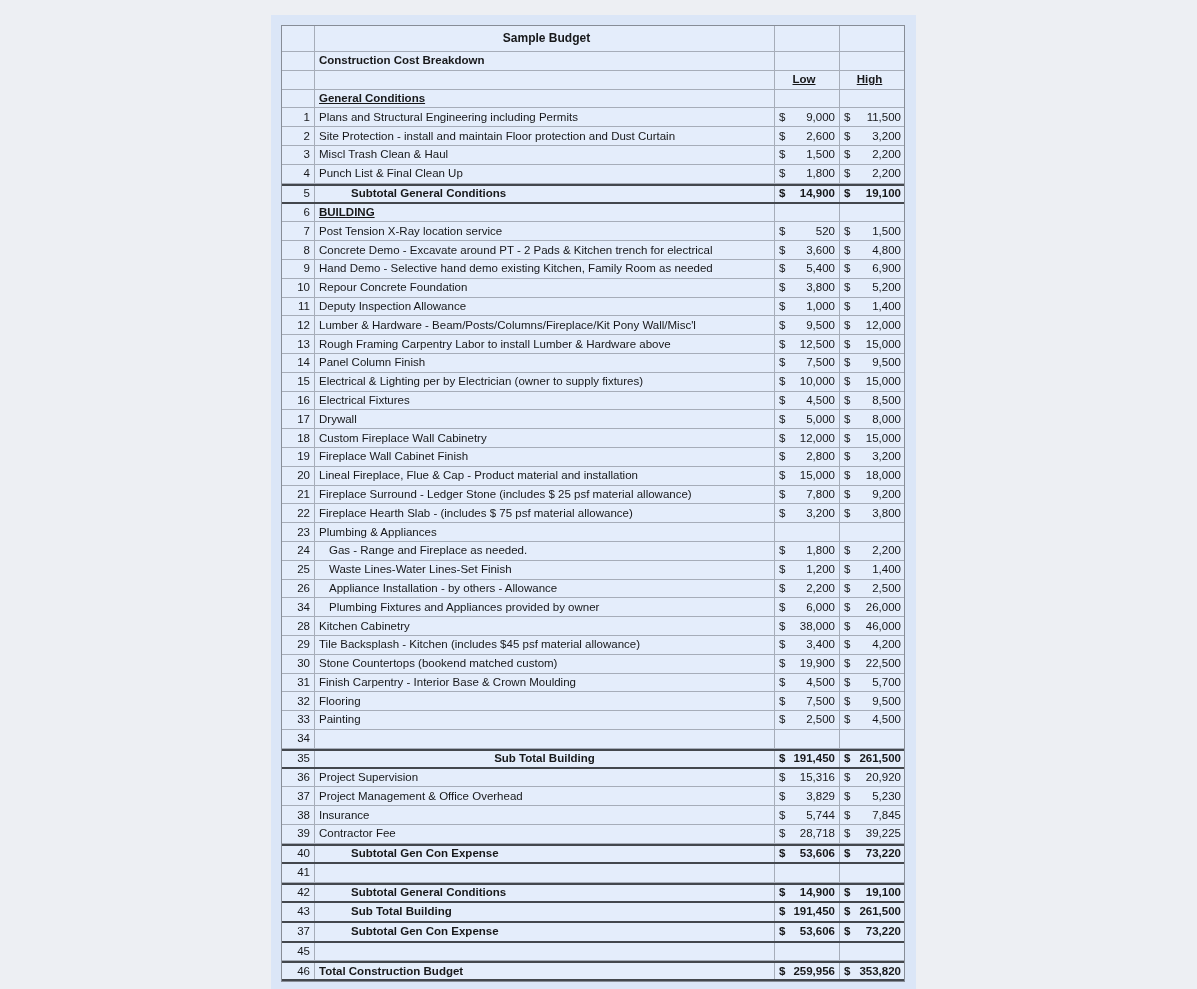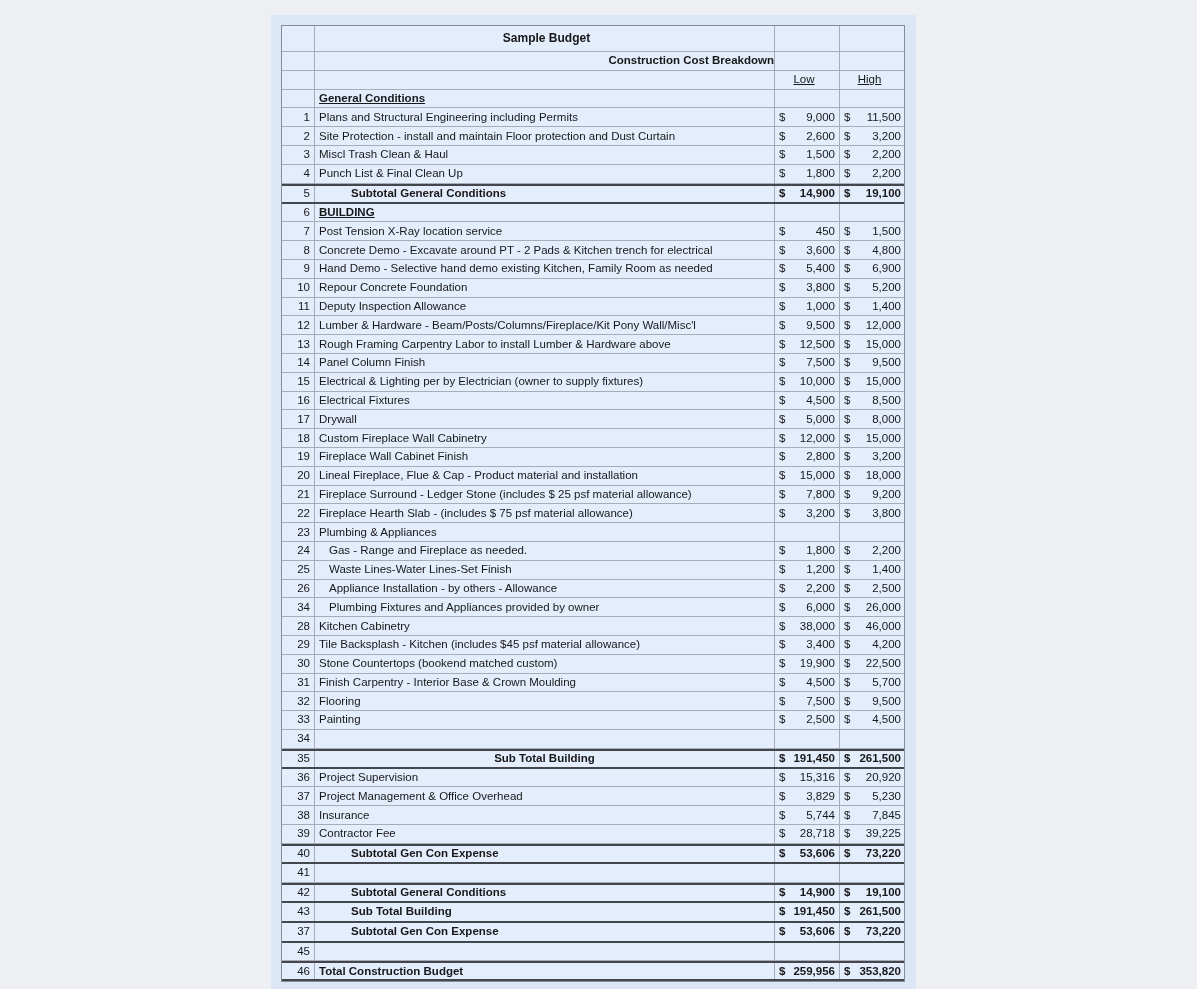--- a/index.html
+++ b/index.html
@@ -65,24 +65,24 @@
     width:65px;
     flex:none;
     justify-content:space-between;
     padding:0 4px 0 4px;
   }
   .money-cell.low{border-right:1px solid var(--grid);}
   .title-text{
     font-size:12px;font-weight:bold;width:100%;text-align:center;
   }
   .subtitle-text{
-    font-size:11.5px;font-weight:bold;width:100%;text-align:right;
+    font-size:11.5px;font-weight:bold;width:100%;text-align:left;
   }
   .colhead{
-    font-weight:normal;text-decoration:underline;width:100%;text-align:center;
+    font-weight:bold;text-decoration:underline;width:100%;text-align:center;
     padding-right:6px;
   }
   
   .row.section .desc-text{font-weight:bold;text-decoration:underline;}
   .row.indent .desc-cell{padding-left:14px;}
   .row.subtotal .desc-cell,.row.total .desc-cell{font-weight:bold;}
   .row.subtotal .desc-cell{padding-left:36px;}
   .row.center .desc-cell{justify-content:center;padding-left:0;}
   .row.subtotal .money-cell,.row.total .money-cell{font-weight:bold;}
   .row.subtotal,.row.total{
@@ -233,21 +233,21 @@
     </div>
   </div>
 
   <div class="row">
     <div class="cell num-cell">7</div>
     <div class="cell desc-cell">
       <span class="desc-text">Post Tension X-Ray location service</span>
     </div>
     <div class="cell money-cell low">
       <span class="cur">$</span>
-      <span class="amt">450</span>
+      <span class="amt">520</span>
     </div>
     <div class="cell money-cell">
       <span class="cur">$</span>
       <span class="amt">1,500</span>
     </div>
   </div>
 
   <div class="row">
     <div class="cell num-cell">8</div>
     <div class="cell desc-cell">

